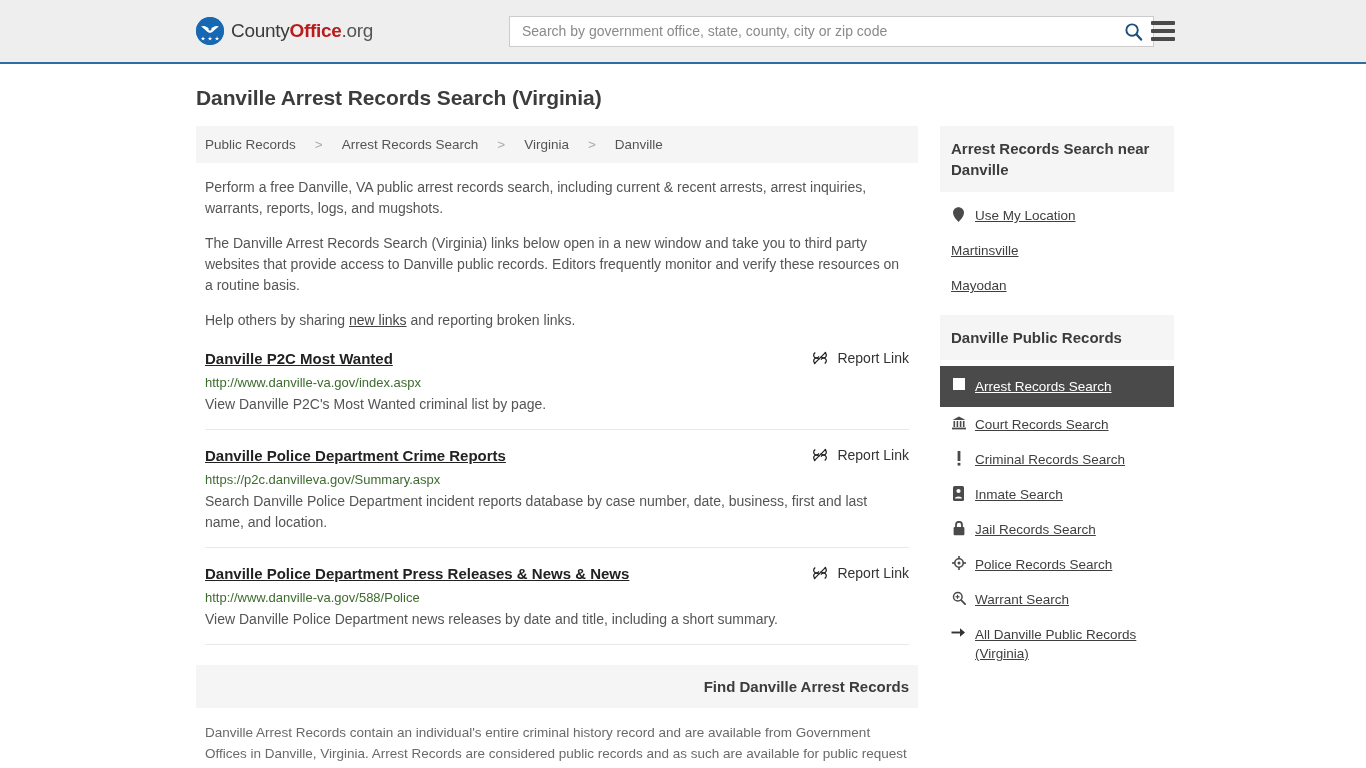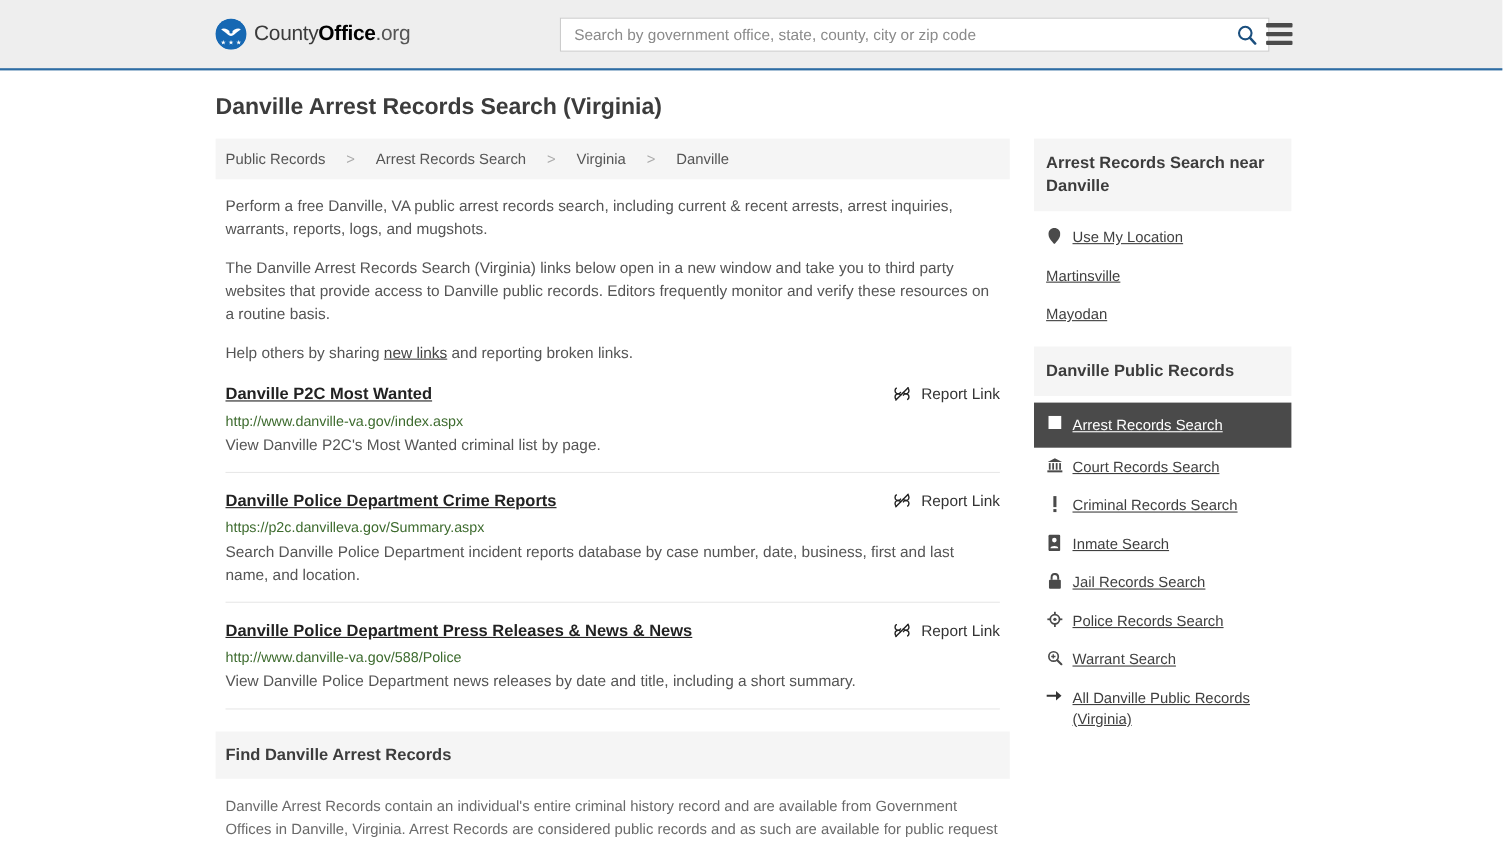--- a/index.html
+++ b/index.html
@@ -38,21 +38,21 @@
     line-height: 1;
     overflow: hidden;
   }
   .logo-mark svg { display: block; }
   .logo-text {
     font-size: 19px;
     letter-spacing: -0.3px;
     color: #3b3b3b;
     white-space: nowrap;
   }
-  .logo-text .b { color: #000000; font-weight: bold; }
+  .logo-text .b { color: #b91c1c; font-weight: bold; }
   .logo-text .c1 { color: #3b3b3b; }
   .logo-text .org { font-size: 19px; color: #555; }
 
   .search-wrap {
     position: absolute;
     left: 509px;
     width: 645px;
     height: 31px;
     background: #fff;
     border: 1px solid #cccccc;
@@ -175,20 +175,21 @@
   }
 
   
   .section-bar {
     background: #f5f5f5;
     padding: 13px 9px;
     font-size: 15px;
     font-weight: bold;
     color: #3c3c3c;
     margin-top: 20px;
+    text-align: right;
   }
   .section-body { padding: 14px 9px 0 9px; }
   .section-body p {
     font-size: 13.5px;
     line-height: 21px;
     color: #6a6a6a;
   }
 
   
   .side-box { margin-bottom: 12px; }

